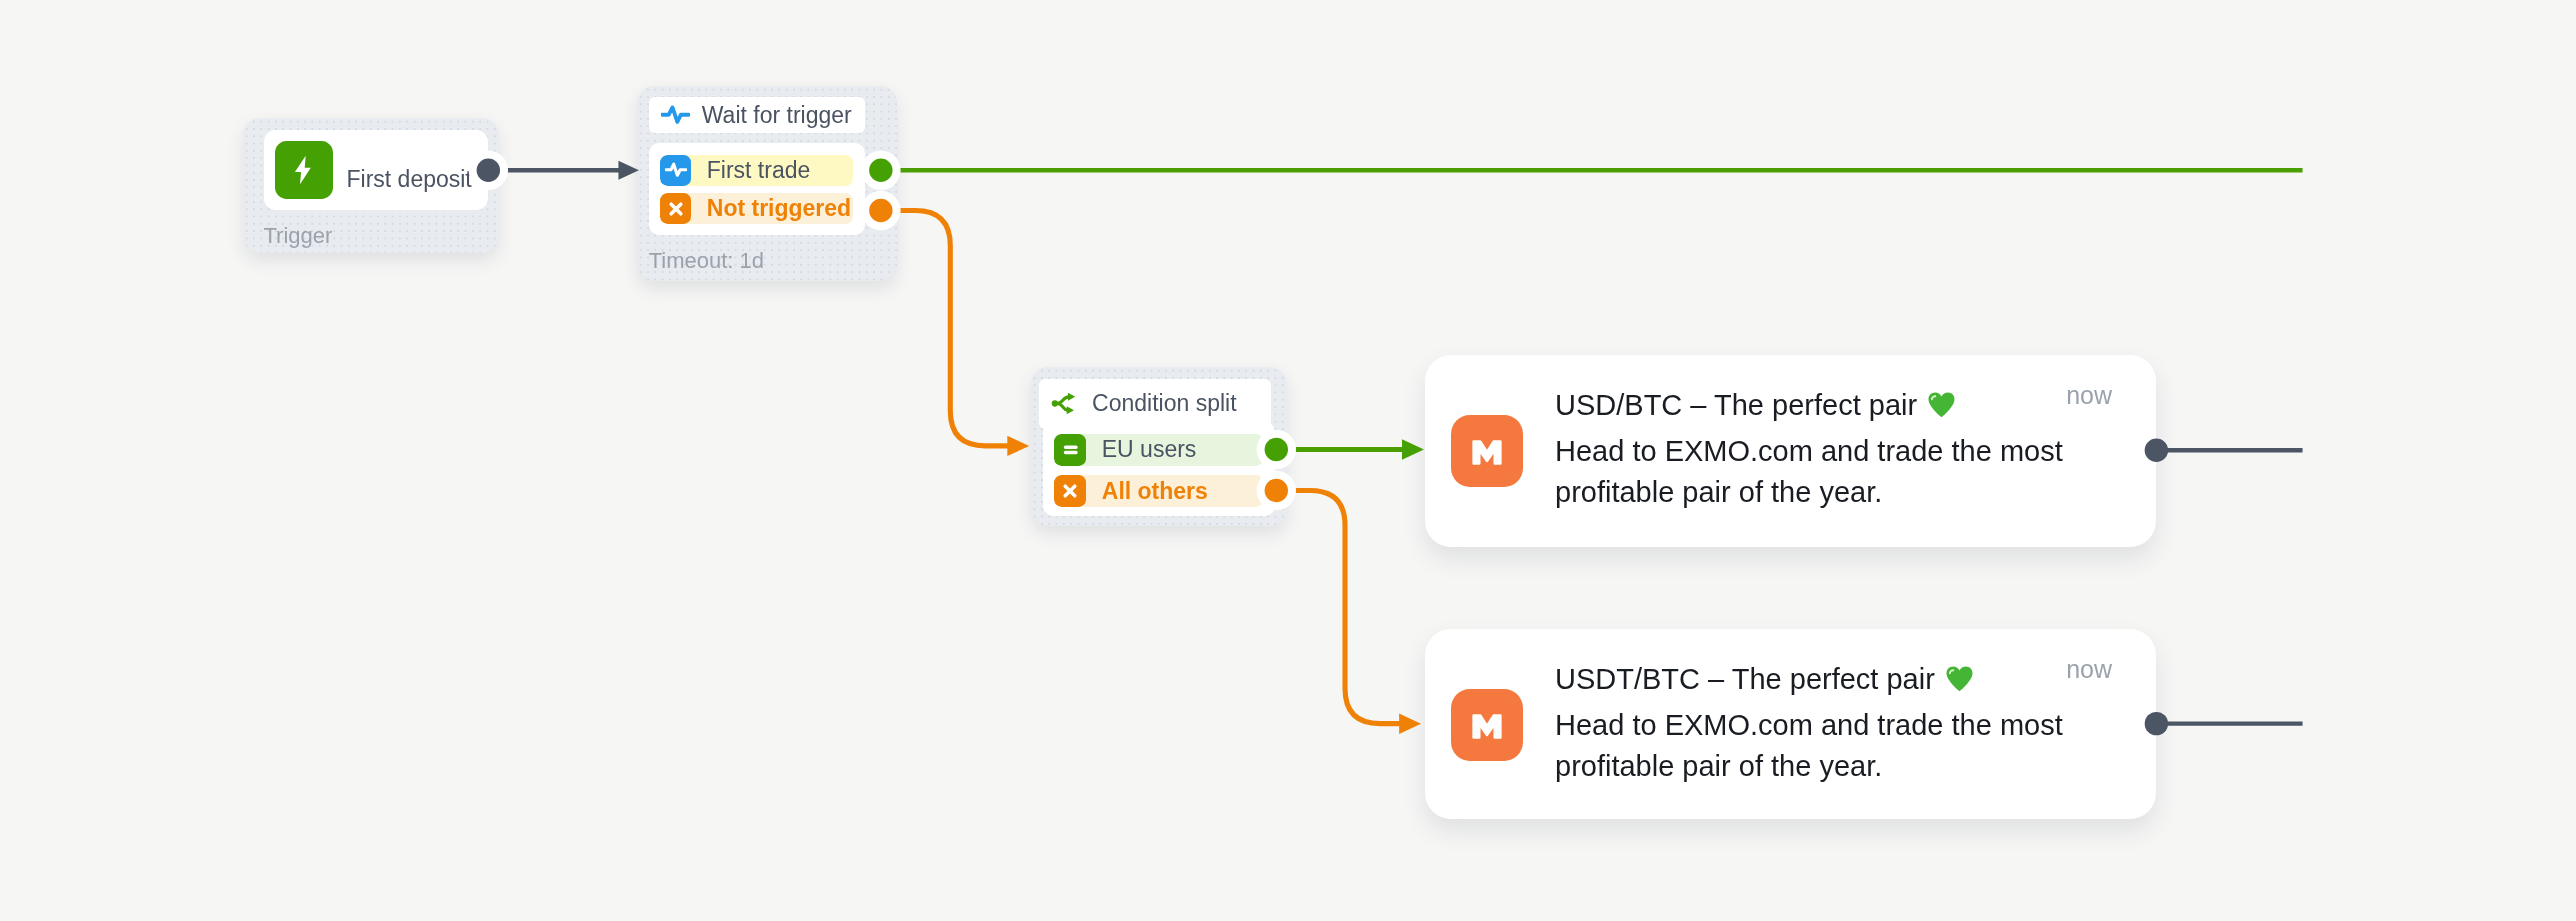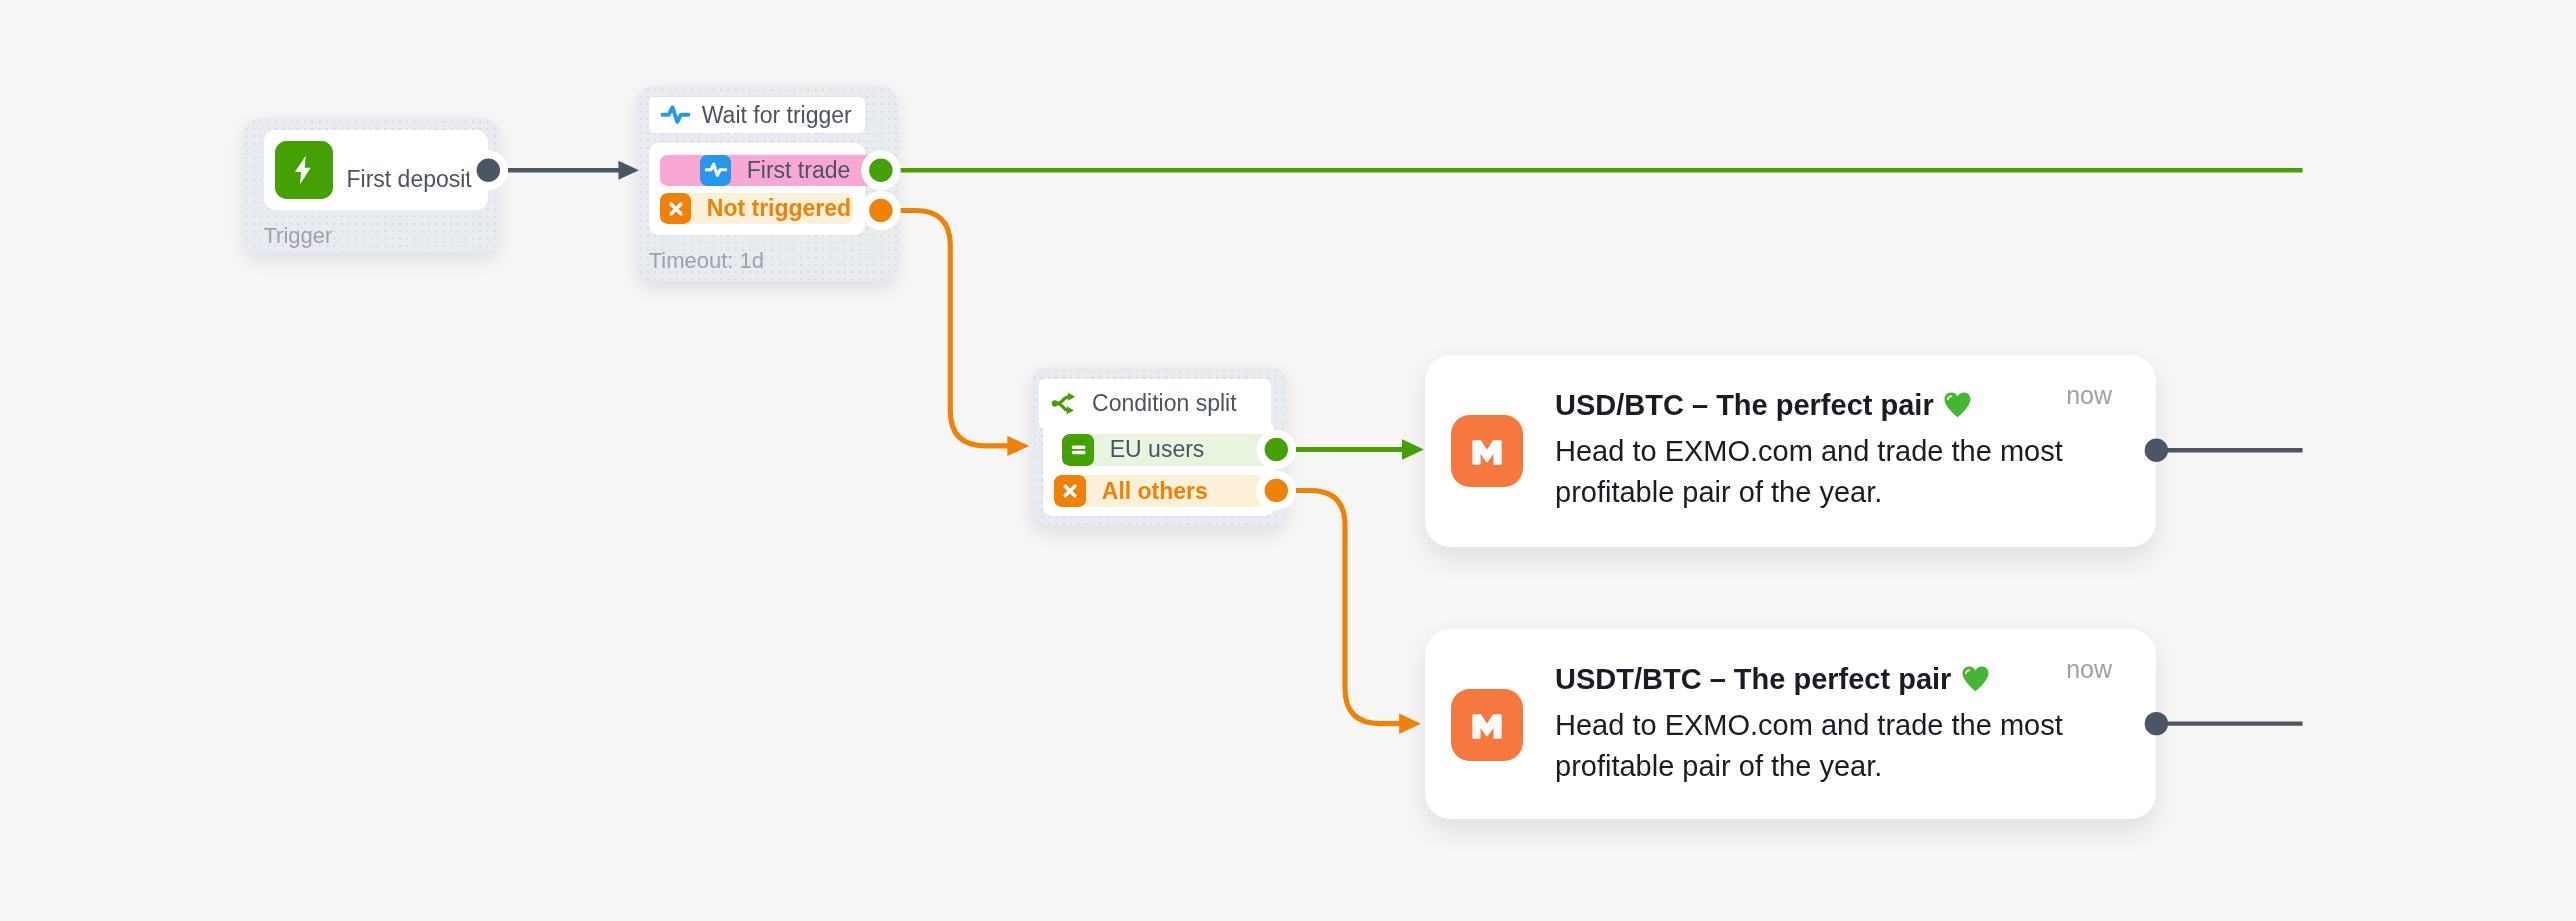--- a/index.html
+++ b/index.html
@@ -61,21 +61,21 @@
     border-radius:7.3px;
   }
   .branch-text{
     flex:1 1 auto;
     display:flex;align-items:center;
     padding-left:15.4px;
     font-size:23px;
   }
   .branch-dark{color:#4a5362;font-weight:500;}
   .branch-orange{color:#ef8206;font-weight:700;}
-  .bg-blue{background:#f9a8d4;padding-left:40px;}
+  .bg-blue{background:#fef9c3;}
   .bg-cream{background:#fdf0d9;}
   .bg-green{background:#e7f4de;}
   .sq-blue{background:#2598ec;}
   .sq-orange{background:#ef8206;}
   .sq-green{background:#45a103;}
 
   
   .trigger-icon{
     position:absolute;
     width:58px;height:58px;
@@ -101,21 +101,21 @@
     display:flex;align-items:center;justify-content:center;
   }
   .msg-text{
     position:absolute;
     left:130px;top:31px;
     width:526px;
     color:#191c22;
   }
   .msg-title{
     font-size:29px;
-    font-weight:700;
+    font-weight:400;
     line-height:39px;
     display:flex;align-items:center;gap:8.8px;
     white-space:nowrap;
   }
   .msg-body{
     font-size:29px;
     font-weight:400;
     line-height:41px;
     margin-top:5.8px;
   }
@@ -182,21 +182,21 @@
           <circle cx="3.2" cy="10" r="2.6" fill="#45a103"></circle>
           <path d="M5 10 C10 10 10 4.5 14.5 4.5" fill="none" stroke="#45a103" stroke-width="2.6" stroke-linecap="round"></path>
           <path d="M5 10 C10 10 10 15.5 13.5 15.5" fill="none" stroke="#45a103" stroke-width="2.6" stroke-linecap="round"></path>
           <path d="M14 1.2 L20 4.5 L14 7.8 Z" fill="#45a103"></path>
           <path d="M13 12.2 L19 15.5 L13 18.8 Z" fill="#45a103"></path>
         </svg>
       </span>
       <span class="node-label">Condition split</span>
     </div>
     <div class="white-card" style="left:11.7px;top:55px;width:232px;height:94px;border-radius:10.2px;">
-      <div class="branch-row bg-green" style="left:11.7px;top:11.7px;width:209px;height:32px;margin-left:8px;">
+      <div class="branch-row bg-green" style="left:11.7px;top:11.7px;width:209px;height:32px;">
         <div class="branch-icon sq-green" style="width:32px;">
           <svg width="17.5" height="17.5" viewBox="0 0 20 20">
             <path d="M4 7 H16 M4 13 H16" stroke="#ffffff" stroke-width="4" stroke-linecap="round"></path>
           </svg>
         </div>
         <div class="branch-text branch-dark">EU users</div>
       </div>
       <div class="branch-row bg-cream" style="left:11.7px;top:53px;width:209px;height:32px;">
         <div class="branch-icon sq-orange" style="width:32px;">
           <svg width="16" height="16" viewBox="0 0 20 20">

